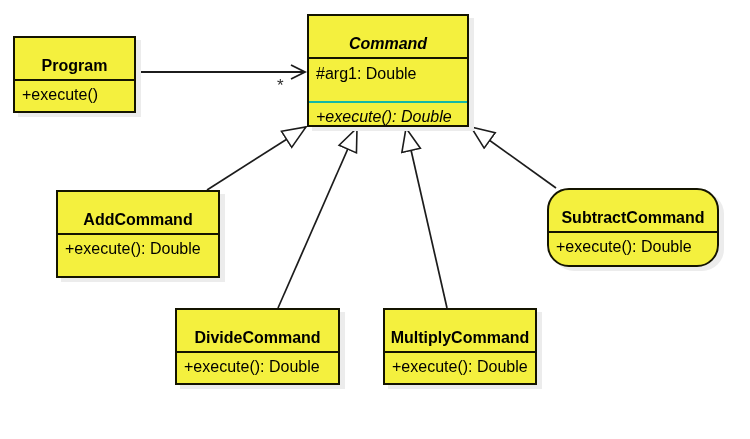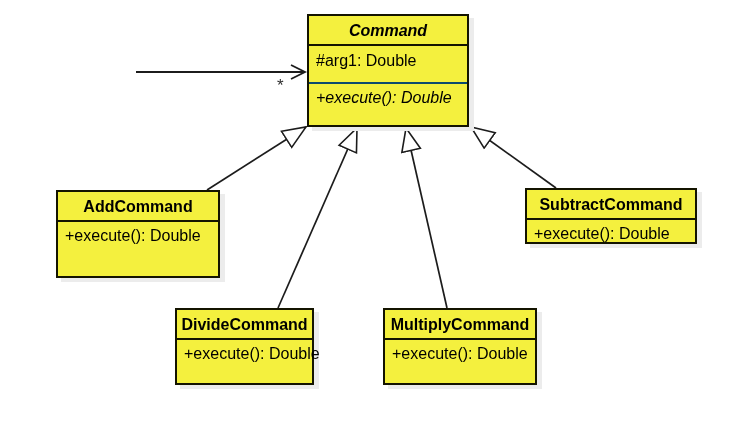--- a/index.html
+++ b/index.html
@@ -22,39 +22,40 @@
     flex-direction:column;
   }
   .uml-title{
     font-weight:700;
     font-size:16px;
     line-height:19px;
     text-align:center;
     padding:5px 2px 4px 2px;
     border-bottom:2px solid #141400;
     white-space:nowrap;
+    margin-top:13px;
   }
   .abstract>.uml-title{font-style:italic;}
   .uml-section{
     font-size:16px;
     line-height:19px;
     padding:4px 4px 3px 7px;
     white-space:nowrap;
   }
-  .uml-attrs{border-bottom:2px solid #0c4a6e;padding-top:5px;padding-bottom:12px;}
+  .uml-attrs{border-bottom:2px solid #14b8a6;padding-top:5px;padding-bottom:18px;}
   .uml-methods{flex:1 1 auto;}
   .uml-methods.italic{font-style:italic;}
 
   
   .c-program  {left:13px;  top:36px;  width:123px; height:77px;}
   .c-command  {left:307px; top:14px;  width:162px; height:113px;}
   .c-add      {left:56px;  top:190px; width:164px; height:88px;}
-  .c-divide   {left:175px; top:308px; width:139px; height:77px;}
+  .c-divide   {left:175px; top:308px; width:165px; height:77px;}
   .c-multiply {left:383px; top:308px; width:154px; height:77px;}
-  .c-subtract {left:525px; top:188px; width:172px; height:56px;}
+  .c-subtract {left:547px; top:188px; width:172px; height:79px;border-radius:22px;}
 
   .edge-label{
     position:absolute;
     font-size:16px;
     color:#2e2e2e;
     white-space:nowrap;
   }
   .lbl-commands{left:199px;top:41px;width:96px;text-align:center;}
   .lbl-mult{left:277px;top:76px;font-size:17px;}
 </style>
@@ -79,20 +80,26 @@
 
     <line x1="278" y1="308" x2="357" y2="128" stroke="#1c1c1c" stroke-width="1.7" marker-end="url(#hollowTri)"></line>
 
     <line x1="447" y1="308" x2="406" y2="128" stroke="#1c1c1c" stroke-width="1.7" marker-end="url(#hollowTri)"></line>
 
     <line x1="556" y1="188" x2="471" y2="127" stroke="#1c1c1c" stroke-width="1.7" marker-end="url(#hollowTri)"></line>
   </svg>
 
   <div class="edge-label lbl-mult">*</div>
 
+  <div class="uml-class c-program">
+    <div class="uml-title">Program</div>
+    <div class="uml-section uml-methods">
+      <div>+execute()</div>
+    </div>
+  </div>
 
   <div class="uml-class abstract c-command">
     <div class="uml-title">Command</div>
     <div class="uml-section uml-attrs">
       <div>#arg1: Double</div>
     </div>
     <div class="uml-section uml-methods italic">
       <div>+execute(): Double</div>
     </div>
   </div>

